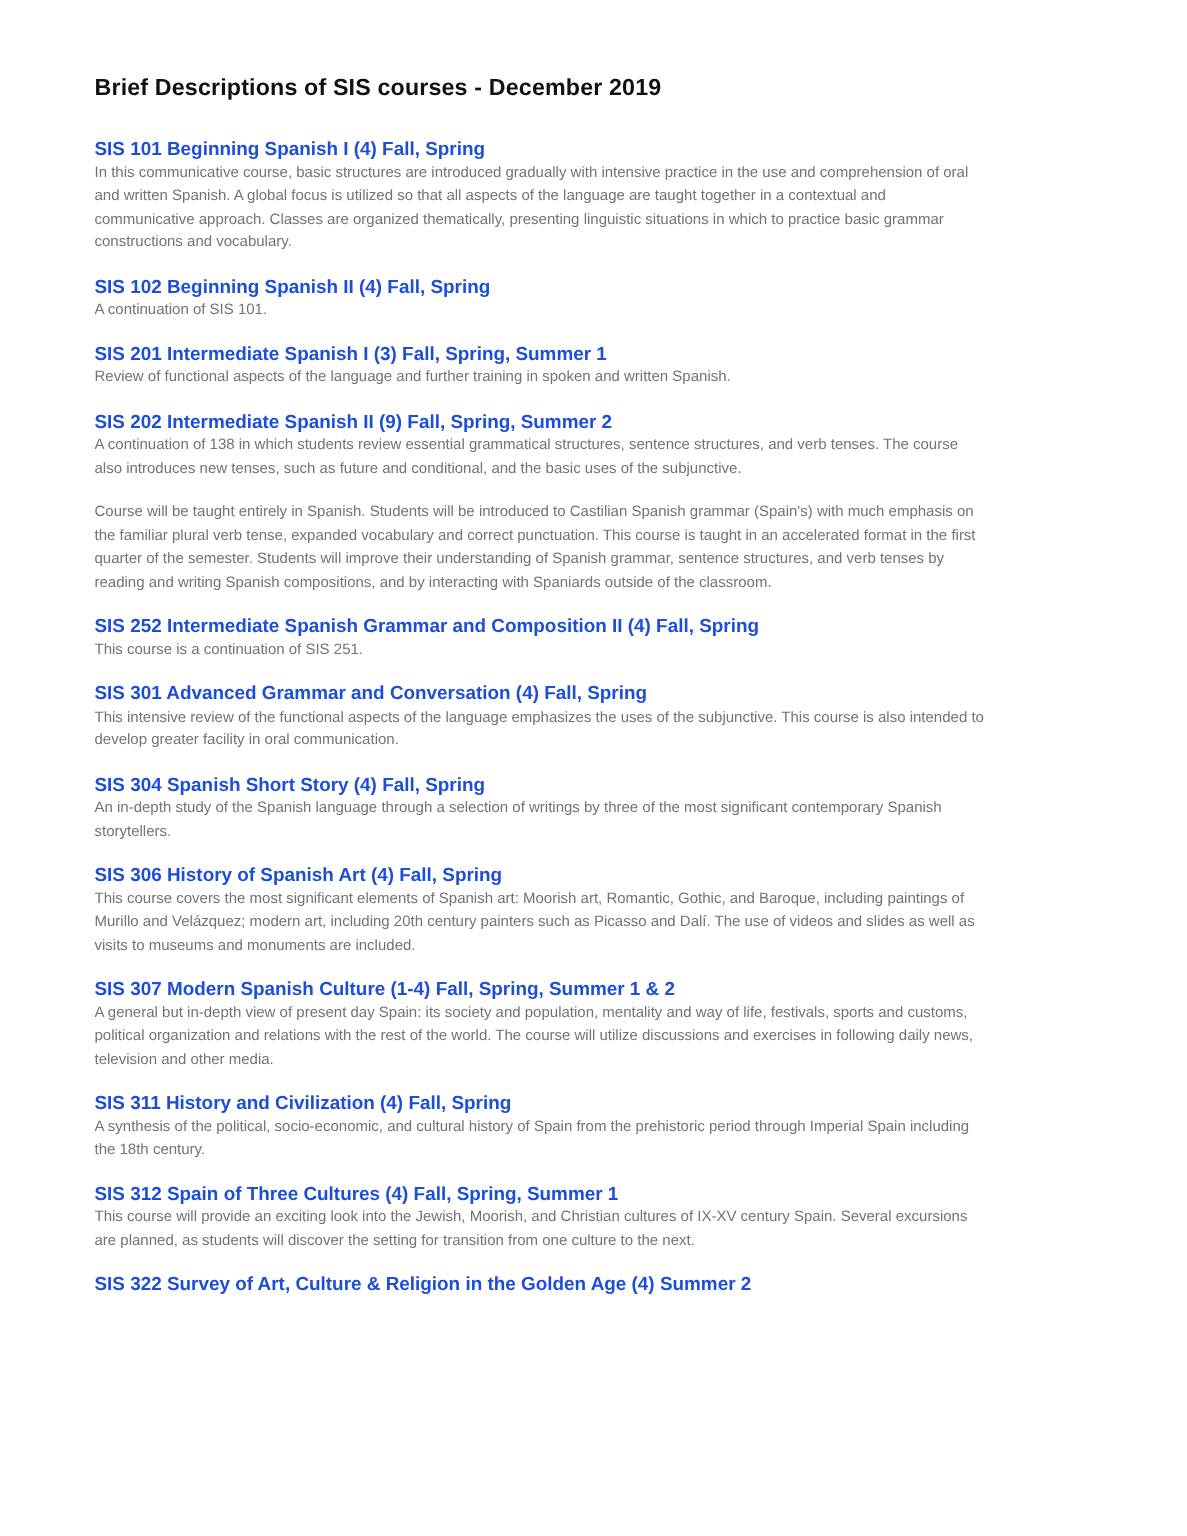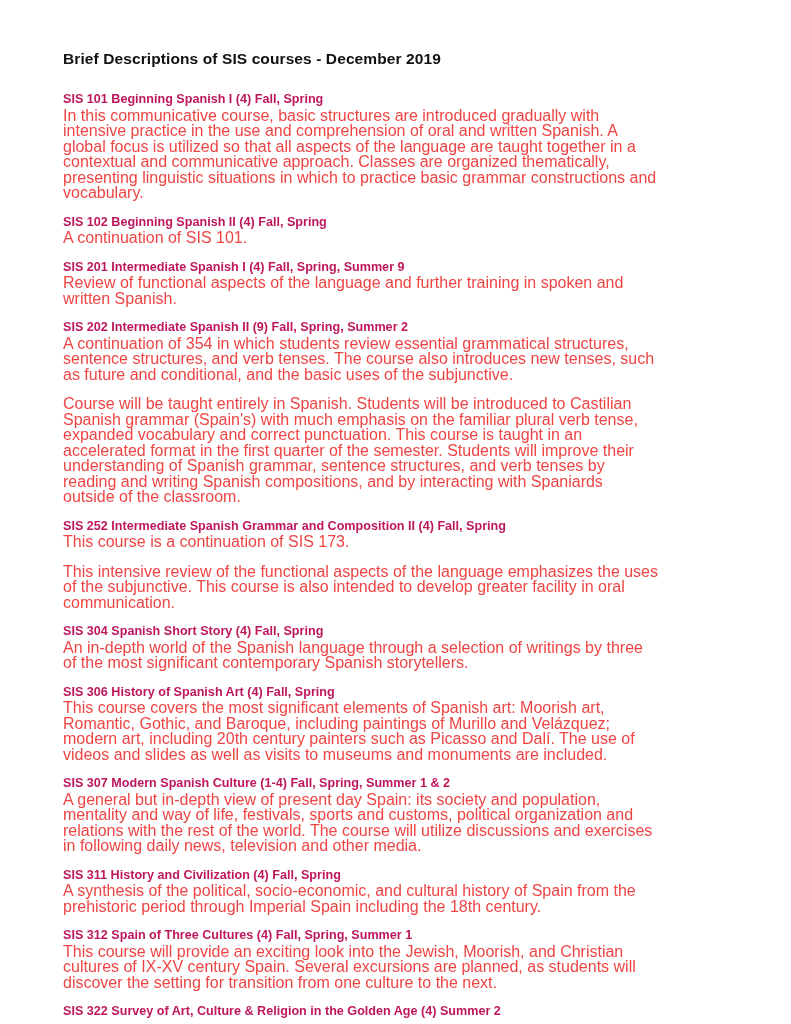--- a/index.html
+++ b/index.html
@@ -22,27 +22,27 @@
     margin-bottom: 24px;
     color: #111111;
   }
   .course {
     margin-bottom: 14px;
   }
   .course-heading {
     font-size: 12.6px;
     font-weight: 700;
     line-height: 15.5px;
-    color: #be185d;
+    color: #1d4ed8;
   }
   .course-description {
-    font-size: 16px;
+    font-size: 10px;
     font-weight: 400;
     line-height: 15.5px;
-    color: #ef4444;
+    color: #737373;
     max-width: 676px;
   }
   .course-description:empty { display: none; }
 </style>
 </head>
 <body>
 
 <div class="page">
 
   <h1 class="doc-title">Brief Descriptions of SIS courses - December 2019</h1>
@@ -51,46 +51,47 @@
     <h2 class="course-heading">SIS 101 Beginning Spanish I (4) Fall, Spring</h2>
     <p class="course-description">In this communicative course, basic structures are introduced gradually with intensive practice in the use and comprehension of oral and written Spanish. A global focus is utilized so that all aspects of the language are taught together in a contextual and communicative approach. Classes are organized thematically, presenting linguistic situations in which to practice basic grammar constructions and vocabulary.</p>
   </section>
 
   <section class="course">
     <h2 class="course-heading">SIS 102 Beginning Spanish II (4) Fall, Spring</h2>
     <p class="course-description">A continuation of SIS 101.</p>
   </section>
 
   <section class="course">
-    <h2 class="course-heading">SIS 201 Intermediate Spanish I (4) Fall, Spring, Summer 9</h2>
+    <h2 class="course-heading">SIS 201 Intermediate Spanish I (3) Fall, Spring, Summer 1</h2>
     <p class="course-description">Review of functional aspects of the language and further training in spoken and written Spanish.</p>
   </section>
 
   <section class="course">
     <h2 class="course-heading">SIS 202 Intermediate Spanish II (9) Fall, Spring, Summer 2</h2>
-    <p class="course-description">A continuation of 354 in which students review essential grammatical structures, sentence structures, and verb tenses. The course also introduces new tenses, such as future and conditional, and the basic uses of the subjunctive.</p>
+    <p class="course-description">A continuation of 138 in which students review essential grammatical structures, sentence structures, and verb tenses. The course also introduces new tenses, such as future and conditional, and the basic uses of the subjunctive.</p>
   </section>
 
   <section class="course">
     <p class="course-description">Course will be taught entirely in Spanish. Students will be introduced to Castilian Spanish grammar (Spain's) with much emphasis on the familiar plural verb tense, expanded vocabulary and correct punctuation. This course is taught in an accelerated format in the first quarter of the semester. Students will improve their understanding of Spanish grammar, sentence structures, and verb tenses by reading and writing Spanish compositions, and by interacting with Spaniards outside of the classroom.</p>
   </section>
 
   <section class="course">
     <h2 class="course-heading">SIS 252 Intermediate Spanish Grammar and Composition II (4) Fall, Spring</h2>
-    <p class="course-description">This course is a continuation of SIS 173.</p>
+    <p class="course-description">This course is a continuation of SIS 251.</p>
   </section>
 
   <section class="course">
+    <h2 class="course-heading">SIS 301 Advanced Grammar and Conversation (4) Fall, Spring</h2>
     <p class="course-description">This intensive review of the functional aspects of the language emphasizes the uses of the subjunctive. This course is also intended to develop greater facility in oral communication.</p>
   </section>
 
 
   <section class="course">
     <h2 class="course-heading">SIS 304 Spanish Short Story (4) Fall, Spring</h2>
-    <p class="course-description">An in-depth world of the Spanish language through a selection of writings by three of the most significant contemporary Spanish storytellers.</p>
+    <p class="course-description">An in-depth study of the Spanish language through a selection of writings by three of the most significant contemporary Spanish storytellers.</p>
   </section>
 
   <section class="course">
     <h2 class="course-heading">SIS 306 History of Spanish Art (4) Fall, Spring</h2>
     <p class="course-description">This course covers the most significant elements of Spanish art: Moorish art, Romantic, Gothic, and Baroque, including paintings of Murillo and Velázquez; modern art, including 20th century painters such as Picasso and Dalí. The use of videos and slides as well as visits to museums and monuments are included.</p>
   </section>
 
   <section class="course">
     <h2 class="course-heading">SIS 307 Modern Spanish Culture (1-4) Fall, Spring, Summer 1 &amp; 2</h2>
     <p class="course-description">A general but in-depth view of present day Spain: its society and population, mentality and way of life, festivals, sports and customs, political organization and relations with the rest of the world. The course will utilize discussions and exercises in following daily news, television and other media.</p>

